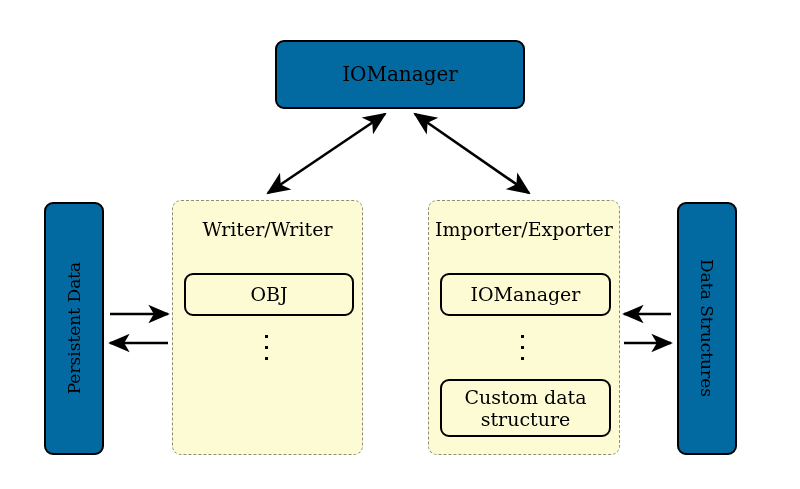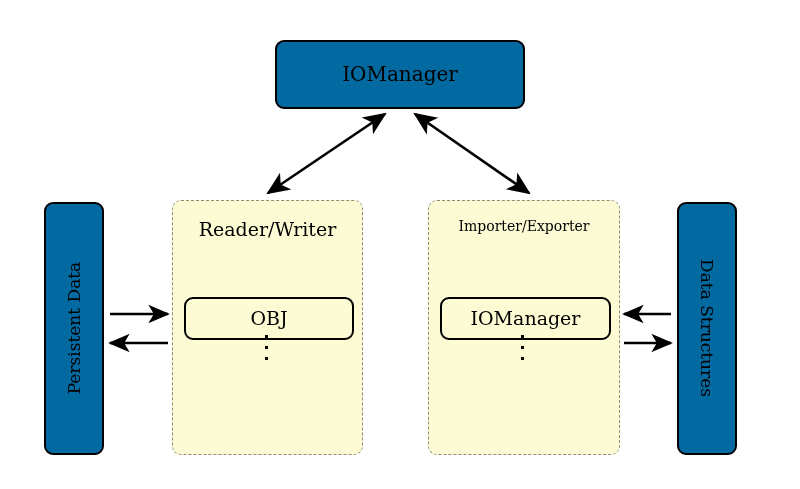--- a/index.html
+++ b/index.html
@@ -44,21 +44,20 @@
   .node-solid {
     border: 2.4px solid #000000;
     border-radius: 9px;
     background: #0369a1;
   }
 
   .node-yellow {
     border: 2.4px solid #000000;
     border-radius: 9px;
     background: #fcfbd4;
-    margin-top: 24px;
   }
 
   .group-box {
     position: absolute;
     box-sizing: border-box;
     border: 1.6px dashed #8d8d7a;
     border-radius: 9px;
     background: #fcfbd4;
   }
 
@@ -111,21 +110,21 @@
   .group-title {
     position: absolute;
     top: 17px;
     left: 0;
     width: 100%;
     text-align: center;
     font-size: 19px;
     color: #000000;
   }
   #importer-exporter-group .group-title {
-    font-size: 14px;
+    font-size: 19px;
   }
 
   .vdots {
     position: absolute;
     left: 50%;
     transform: translateX(-50%);
     top: 134px;
     width: 6px;
     display: flex;
     flex-direction: column;
@@ -195,21 +194,21 @@
 
   <div id="persistent-data-node" class="node node-solid">
     <span class="vlabel">Persistent Data</span>
   </div>
 
   <div id="data-structures-node" class="node node-solid">
     <span class="vlabel">Data Structures</span>
   </div>
 
   <div id="reader-writer-group" class="group-box">
-    <div class="group-title">Reader/Writer</div>
+    <div class="group-title">Writer/Writer</div>
 
     <div class="node node-yellow inner-box inner-box-top">
       <span class="two-line">OBJ</span>
     </div>
 
     <div class="vdots">
       <i></i>
         <i></i>
         <i></i>
     </div>
@@ -222,15 +221,19 @@
     <div class="node node-yellow inner-box inner-box-top">
       <span class="two-line">IOManager</span>
     </div>
 
     <div class="vdots">
       <i></i>
         <i></i>
         <i></i>
     </div>
 
+    <div class="node node-yellow inner-box inner-box-bottom">
+      <span class="two-line">Custom data
+structure</span>
+    </div>
   </div>
 
 </div>
 
 </body></html>

